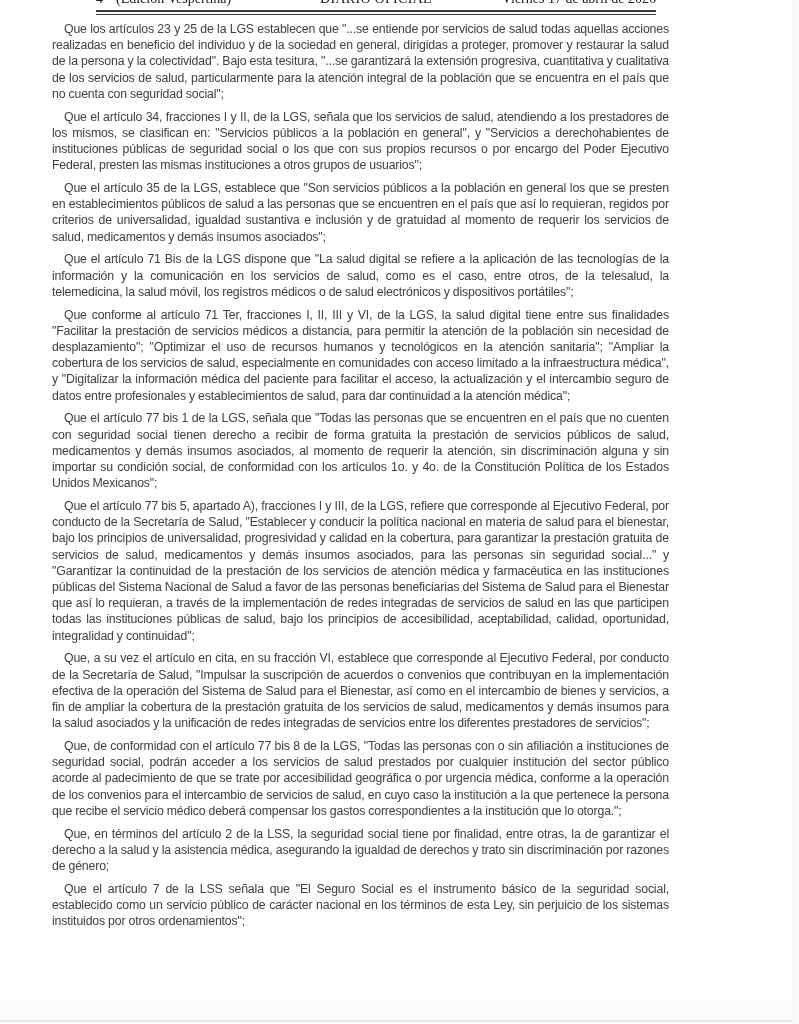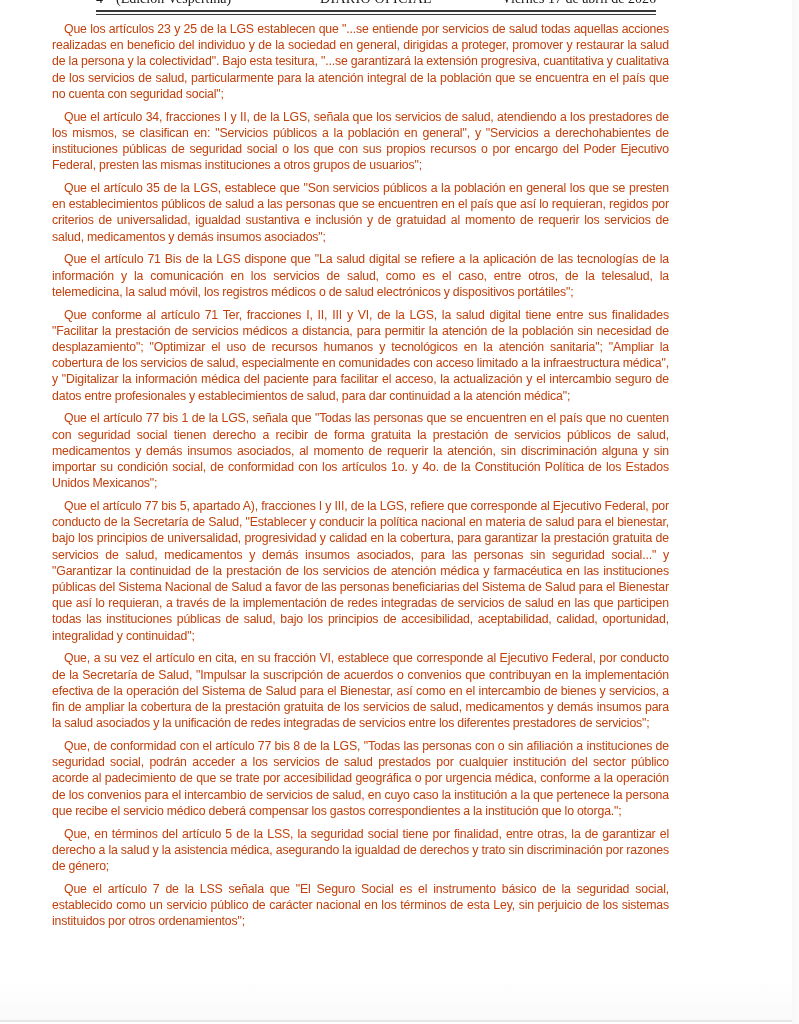--- a/index.html
+++ b/index.html
@@ -57,21 +57,21 @@
     padding-top: 1px;
   }
   .content {
     position: absolute;
     left: 52px;
     top: 21px;
     width: 617px;
     font-family: "Liberation Sans", sans-serif;
     font-size: 12.3px;
     line-height: 16.2px;
-    color: #c2410c;
+    color: #404040;
     letter-spacing: -0.15px;
     word-spacing: -0.2px;
   }
   .content p {
     margin: 0 0 6.6px 0;
     text-align: justify;
     text-indent: 12px;
   }
   .bottom-shade {
     position: absolute;
@@ -97,19 +97,19 @@
   <div class="content">
     <p>Que los artículos 23 y 25 de la LGS establecen que "...se entiende por servicios de salud todas aquellas acciones realizadas en beneficio del individuo y de la sociedad en general, dirigidas a proteger, promover y restaurar la salud de la persona y la colectividad". Bajo esta tesitura, "...se garantizará la extensión progresiva, cuantitativa y cualitativa de los servicios de salud, particularmente para la atención integral de la población que se encuentra en el país que no cuenta con seguridad social";</p>
     <p>Que el artículo 34, fracciones I y II, de la LGS, señala que los servicios de salud, atendiendo a los prestadores de los mismos, se clasifican en: "Servicios públicos a la población en general", y "Servicios a derechohabientes de instituciones públicas de seguridad social o los que con sus propios recursos o por encargo del Poder Ejecutivo Federal, presten las mismas instituciones a otros grupos de usuarios";</p>
     <p>Que el artículo 35 de la LGS, establece que "Son servicios públicos a la población en general los que se presten en establecimientos públicos de salud a las personas que se encuentren en el país que así lo requieran, regidos por criterios de universalidad, igualdad sustantiva e inclusión y de gratuidad al momento de requerir los servicios de salud, medicamentos y demás insumos asociados";</p>
     <p>Que el artículo 71 Bis de la LGS dispone que "La salud digital se refiere a la aplicación de las tecnologías de la información y la comunicación en los servicios de salud, como es el caso, entre otros, de la telesalud, la telemedicina, la salud móvil, los registros médicos o de salud electrónicos y dispositivos portátiles";</p>
     <p>Que conforme al artículo 71 Ter, fracciones I, II, III y VI, de la LGS, la salud digital tiene entre sus finalidades "Facilitar la prestación de servicios médicos a distancia, para permitir la atención de la población sin necesidad de desplazamiento"; "Optimizar el uso de recursos humanos y tecnológicos en la atención sanitaria"; "Ampliar la cobertura de los servicios de salud, especialmente en comunidades con acceso limitado a la infraestructura médica", y "Digitalizar la información médica del paciente para facilitar el acceso, la actualización y el intercambio seguro de datos entre profesionales y establecimientos de salud, para dar continuidad a la atención médica";</p>
     <p>Que el artículo 77 bis 1 de la LGS, señala que "Todas las personas que se encuentren en el país que no cuenten con seguridad social tienen derecho a recibir de forma gratuita la prestación de servicios públicos de salud, medicamentos y demás insumos asociados, al momento de requerir la atención, sin discriminación alguna y sin importar su condición social, de conformidad con los artículos 1o. y 4o. de la Constitución Política de los Estados Unidos Mexicanos";</p>
     <p>Que el artículo 77 bis 5, apartado A), fracciones I y III, de la LGS, refiere que corresponde al Ejecutivo Federal, por conducto de la Secretaría de Salud, "Establecer y conducir la política nacional en materia de salud para el bienestar, bajo los principios de universalidad, progresividad y calidad en la cobertura, para garantizar la prestación gratuita de servicios de salud, medicamentos y demás insumos asociados, para las personas sin seguridad social..." y "Garantizar la continuidad de la prestación de los servicios de atención médica y farmacéutica en las instituciones públicas del Sistema Nacional de Salud a favor de las personas beneficiarias del Sistema de Salud para el Bienestar que así lo requieran, a través de la implementación de redes integradas de servicios de salud en las que participen todas las instituciones públicas de salud, bajo los principios de accesibilidad, aceptabilidad, calidad, oportunidad, integralidad y continuidad";</p>
     <p>Que, a su vez el artículo en cita, en su fracción VI, establece que corresponde al Ejecutivo Federal, por conducto de la Secretaría de Salud, "Impulsar la suscripción de acuerdos o convenios que contribuyan en la implementación efectiva de la operación del Sistema de Salud para el Bienestar, así como en el intercambio de bienes y servicios, a fin de ampliar la cobertura de la prestación gratuita de los servicios de salud, medicamentos y demás insumos para la salud asociados y la unificación de redes integradas de servicios entre los diferentes prestadores de servicios";</p>
     <p>Que, de conformidad con el artículo 77 bis 8 de la LGS, "Todas las personas con o sin afiliación a instituciones de seguridad social, podrán acceder a los servicios de salud prestados por cualquier institución del sector público acorde al padecimiento de que se trate por accesibilidad geográfica o por urgencia médica, conforme a la operación de los convenios para el intercambio de servicios de salud, en cuyo caso la institución a la que pertenece la persona que recibe el servicio médico deberá compensar los gastos correspondientes a la institución que lo otorga.";</p>
-    <p>Que, en términos del artículo 5 de la LSS, la seguridad social tiene por finalidad, entre otras, la de garantizar el derecho a la salud y la asistencia médica, asegurando la igualdad de derechos y trato sin discriminación por razones de género;</p>
+    <p>Que, en términos del artículo 2 de la LSS, la seguridad social tiene por finalidad, entre otras, la de garantizar el derecho a la salud y la asistencia médica, asegurando la igualdad de derechos y trato sin discriminación por razones de género;</p>
     <p>Que el artículo 7 de la LSS señala que "El Seguro Social es el instrumento básico de la seguridad social, establecido como un servicio público de carácter nacional en los términos de esta Ley, sin perjuicio de los sistemas instituidos por otros ordenamientos";</p>
   </div>
 
   <div class="bottom-shade"></div>
 </div>
 <div class="right-edge"></div>
 
 </body></html>

